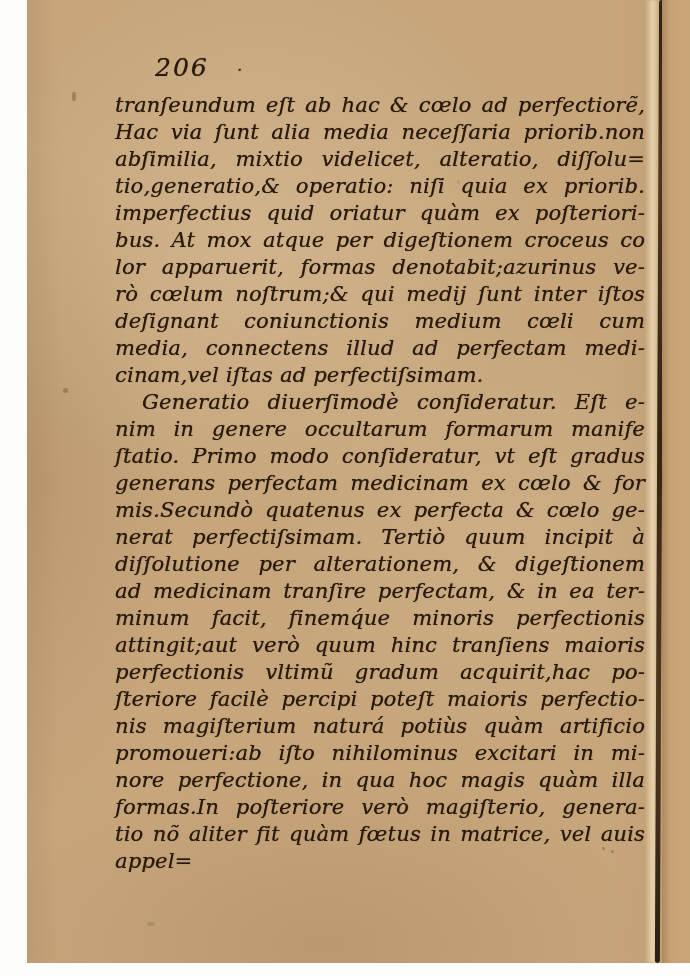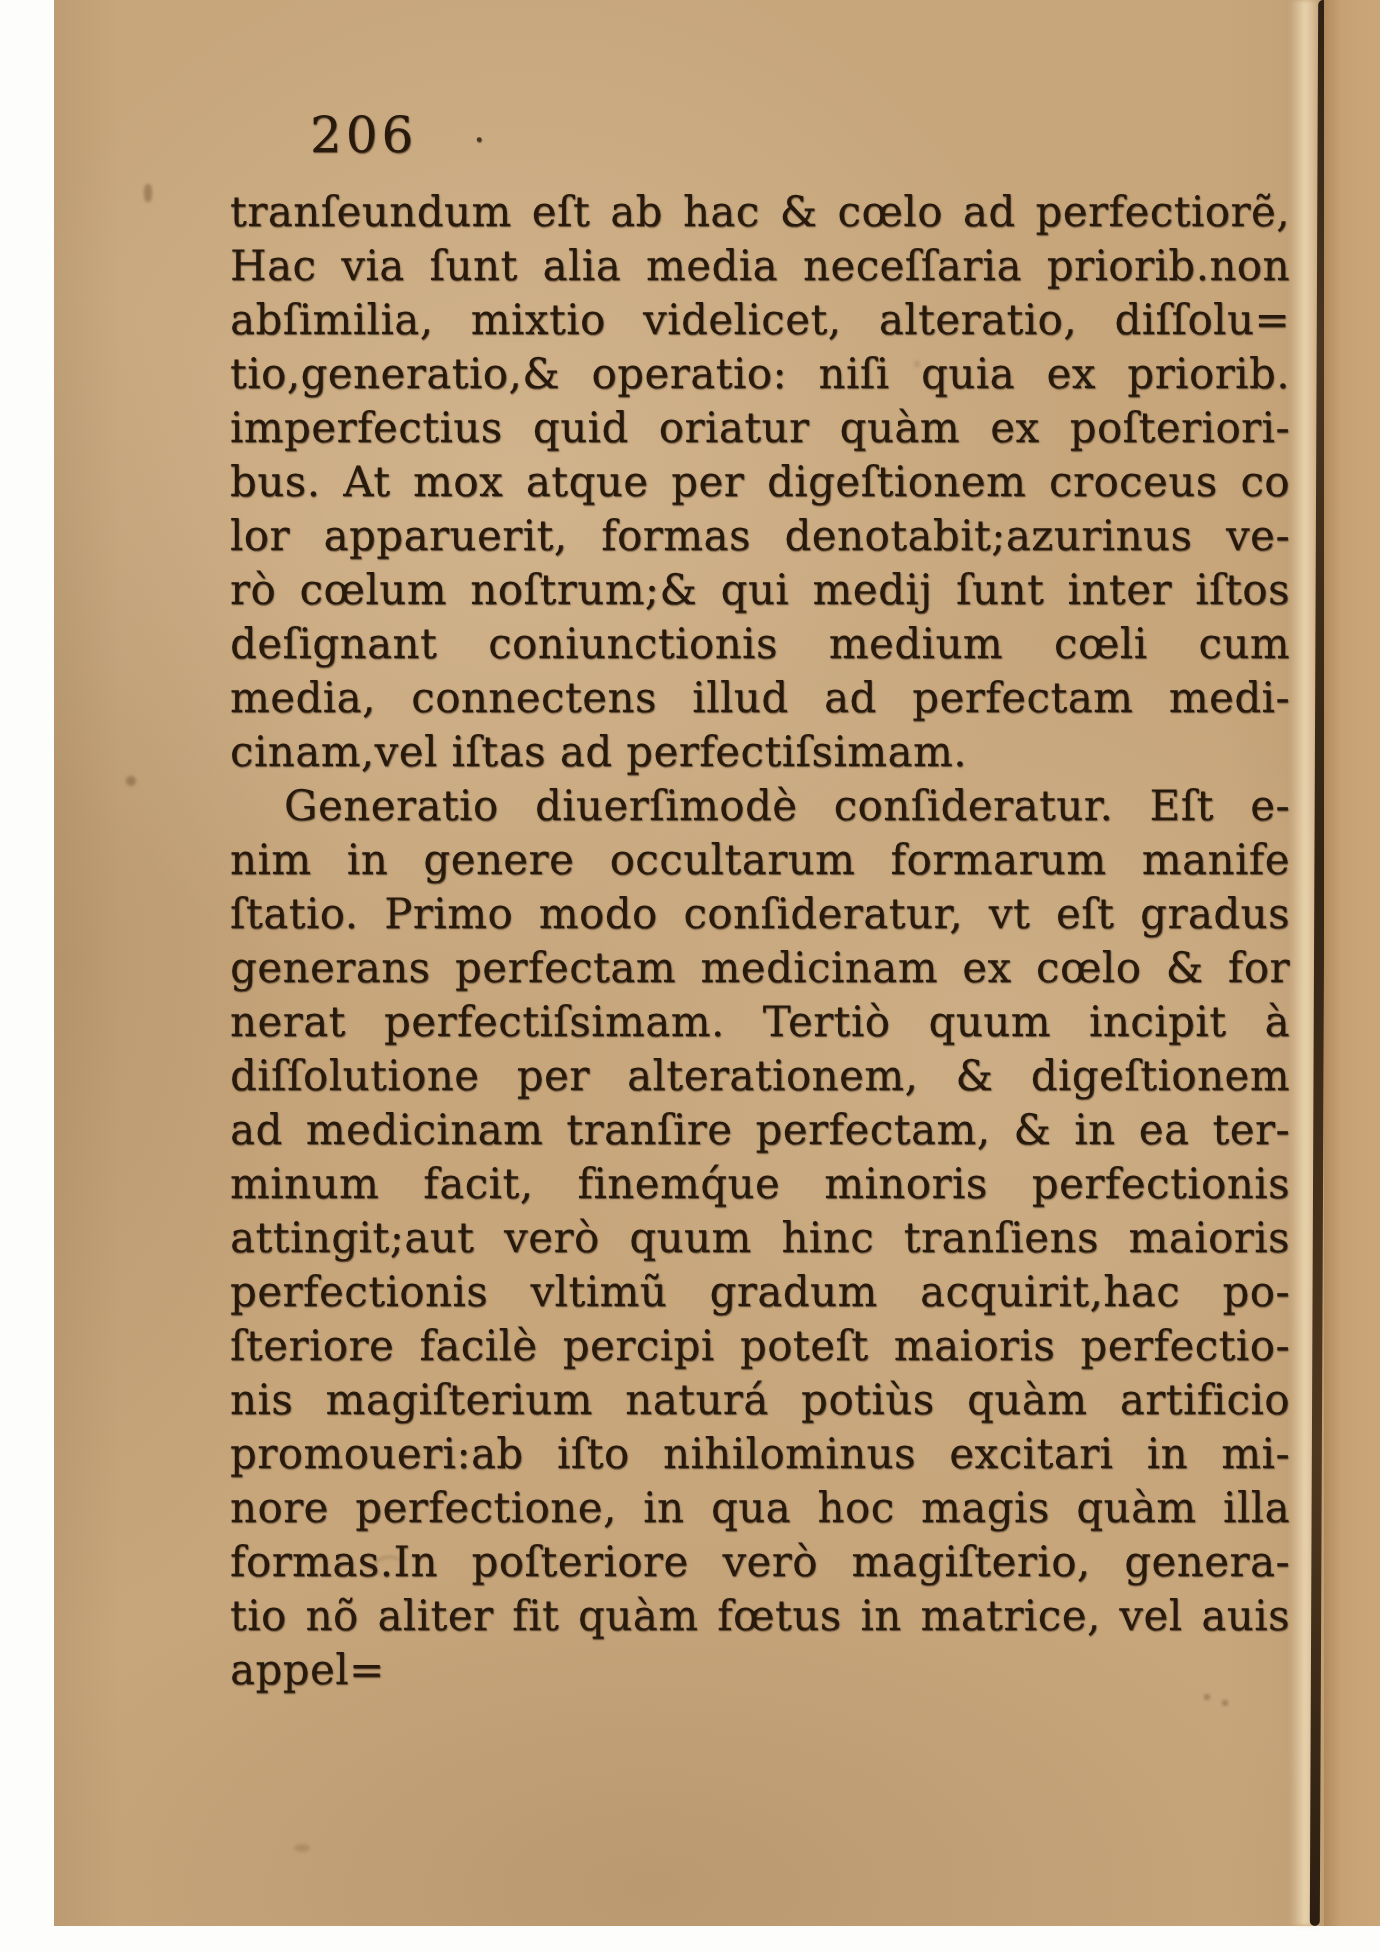--- a/index.html
+++ b/index.html
@@ -13,20 +13,21 @@
   
   .page{
     position:absolute;left:27px;top:0;width:663px;height:963px;
     background-color:#c7a67c;
     background-image:
       radial-gradient(ellipse 60% 40% at 35% 25%, rgba(255,240,214,0.18), transparent 70%),
       radial-gradient(ellipse 50% 35% at 70% 55%, rgba(255,238,210,0.10), transparent 65%),
       radial-gradient(ellipse 70% 25% at 45% 98%, rgba(118,84,48,0.16), transparent 75%),
       radial-gradient(ellipse 30% 50% at 2% 50%, rgba(118,84,48,0.14), transparent 70%),
       linear-gradient(90deg, rgba(110,76,40,0.10) 0%, rgba(110,76,40,0) 5%, rgba(110,76,40,0) 88%, rgba(110,76,40,0.10) 100%);
+    font-style: italic;
   }
   
   .edge-highlight{
     position:absolute;top:0;left:618px;width:14px;height:963px;
     background:linear-gradient(90deg, rgba(236,214,176,0) 0%, rgba(240,221,185,0.85) 55%, rgba(236,214,176,0.2) 100%);
     filter:blur(1px);
   }
   .edge-line{
     position:absolute;top:0;left:630px;width:5px;height:963px;
     background:linear-gradient(180deg,#2e2113 0%, #4a3520 18%, #332414 45%, #50381f 75%, #2b1e11 100%);
@@ -100,20 +101,21 @@
           <div class="line just">bus. At mox atque per digeſtionem croceus co</div>
           <div class="line just">lor apparuerit, formas denotabit;azurinus ve-</div>
           <div class="line just">rò cœlum noſtrum;&amp; qui medij ſunt inter iſtos</div>
           <div class="line just">deſignant coniunctionis medium cœli cum</div>
           <div class="line just">media, connectens illud ad perfectam medi-</div>
           <div class="line">cinam,vel iſtas ad perfectiſsimam.</div>
           <div class="line indent just">Generatio diuerſimodè conſideratur. Eſt e-</div>
           <div class="line just">nim in genere occultarum formarum manife</div>
           <div class="line just">ſtatio. Primo modo conſideratur, vt eſt gradus</div>
           <div class="line just">generans perfectam medicinam ex cœlo &amp; for</div>
+          <div class="line just">mis.Secundò quatenus ex perfecta &amp; cœlo ge-</div>
           <div class="line just">nerat perfectiſsimam. Tertiò quum incipit à</div>
           <div class="line just">diſſolutione per alterationem, &amp; digeſtionem</div>
           <div class="line just">ad medicinam tranſire perfectam, &amp; in ea ter-</div>
           <div class="line just">minum facit, finemq́ue minoris perfectionis</div>
           <div class="line just">attingit;aut verò quum hinc tranſiens maioris</div>
           <div class="line just">perfectionis vltimũ gradum acquirit,hac po-</div>
           <div class="line just">ſteriore facilè percipi poteſt maioris perfectio-</div>
           <div class="line just">nis magiſterium naturá potiùs quàm artificio</div>
           <div class="line just">promoueri:ab iſto nihilominus excitari in mi-</div>
           <div class="line just">nore perfectione, in qua hoc magis quàm illa</div>

